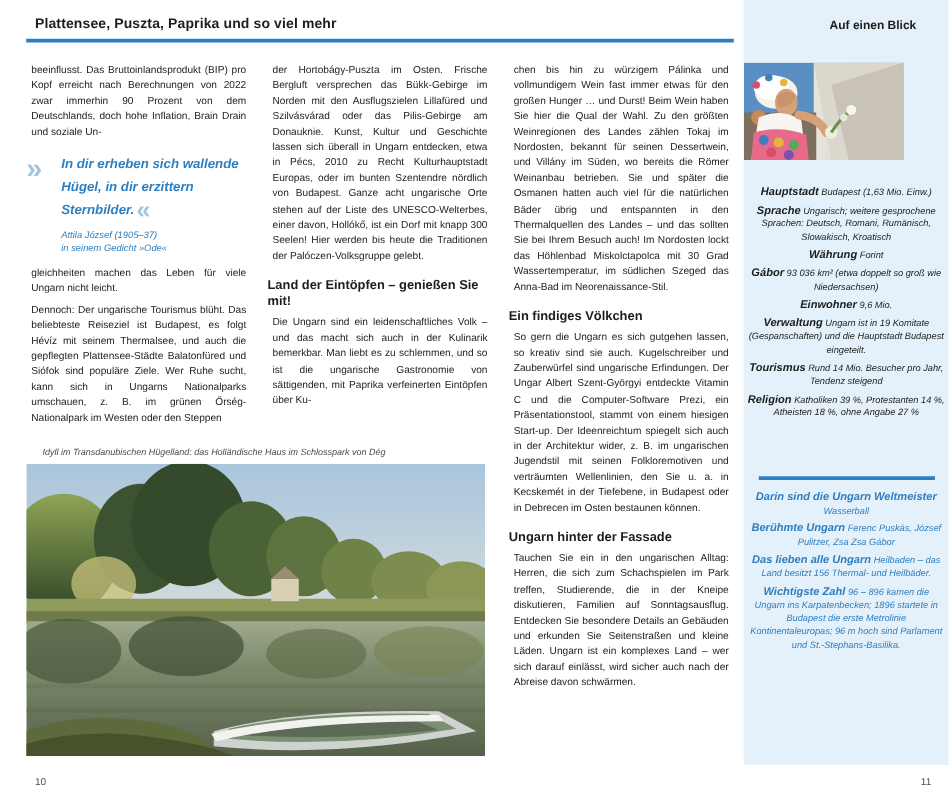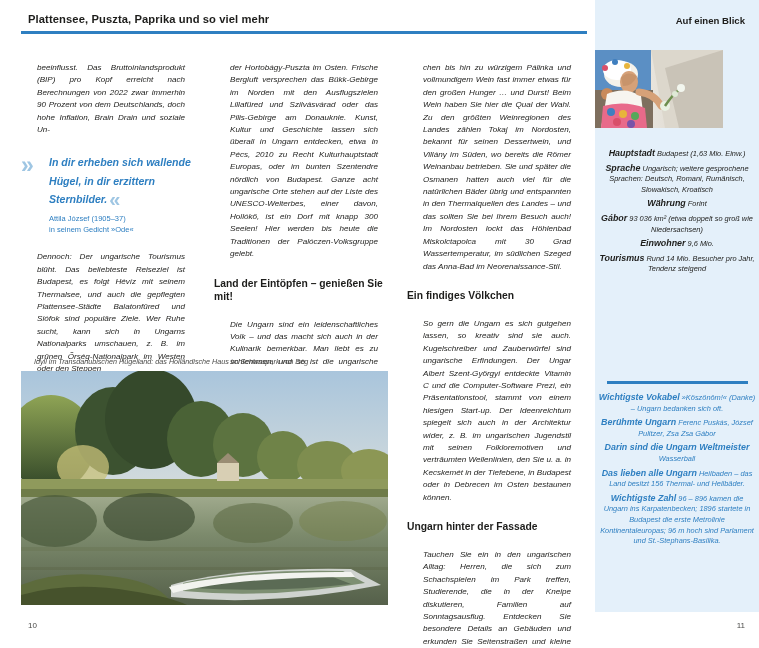--- a/index.html
+++ b/index.html
@@ -50,28 +50,27 @@
     left: 21px;
     top: 46px;
     width: 566px;
     display: flex;
     gap: 13px;
   }
   .col {
     width: 180px;
   }
   p.body {
-    margin: 16px;
+    margin: 4px;
     font-size: 8.1px;
     line-height: 12.4px;
     text-align: justify;
     text-justify: inter-word;
     color: #1d1d1b;
     hyphens: manual;
-    font-style: italic;
   }
   p.body + p.body {
     margin-top: 0;
   }
   h2.sub {
     margin: 11px 0 1px 0;
     font-size: 10.3px;
     line-height: 13px;
     font-weight: bold;
     color: #1d1d1b;
@@ -107,20 +106,21 @@
     color: #9fc6e3;
     font-weight: bold;
     letter-spacing: -3px;
     vertical-align: -3px;
     margin-left: 2px;
   }
   .pq-attr {
     margin-top: 5px;
     font-size: 7.5px;
     line-height: 10.5px;
+    font-style: italic;
     color: #2e7fc1;
   }
   
   .photo-caption {
     position: absolute;
     left: 34px;
     top: 357px;
     font-size: 7.2px;
     font-style: italic;
     color: #4a4a48;
@@ -154,21 +154,21 @@
     position: absolute;
     left: 0;
     top: 0;
     width: 164px;
     height: 612px;
     background: #e4f0fa;
   }
   .side-title {
     position: absolute;
     left: 0;
-    right: 14px;
+    right: 26px;
     top: 15px;
     text-align: right;
     font-size: 9.6px;
     font-weight: bold;
     color: #1d1d1b;
   }
   .side-photo {
     position: absolute;
     left: 0;
     top: 50px;
@@ -249,22 +249,22 @@
 
         <div class="pullquote">
           <span class="pq-open">»</span>
           <span class="pq-text">In dir erheben sich wallende Hügel, in dir erzittern Sternbilder.</span><span class="pq-close">«</span>
           <div class="pq-attr">
             <div>Attila József (1905–37)</div>
             <div>in seinem Gedicht »Ode«</div>
           </div>
         </div>
 
+        <p class="body">gleichheiten machen das Leben für viele Ungarn nicht leicht.</p>
         <p class="body">Dennoch: Der ungarische Tourismus blüht. Das beliebteste Reiseziel ist Budapest, es folgt Hévíz mit seinem Thermalsee, und auch die gepflegten Plattensee-Städte Balatonfüred und Siófok sind populäre Ziele. Wer Ruhe sucht, kann sich in Ungarns Nationalparks umschauen, z. B. im grünen Őrség-Nationalpark im Westen oder den Steppen</p>
-        <p class="body">gleichheiten machen das Leben für viele Ungarn nicht leicht.</p>
       </div>
 
       <div class="col">
         <p class="body">der Hortobágy-Puszta im Osten. Frische Bergluft versprechen das Bükk-Gebirge im Norden mit den Ausflugszielen Lillafüred und Szilvásvárad oder das Pilis-Gebirge am Donauknie. Kunst, Kultur und Geschichte lassen sich überall in Ungarn entdecken, etwa in Pécs, 2010 zu Recht Kulturhauptstadt Europas, oder im bunten Szentendre nördlich von Budapest. Ganze acht ungarische Orte stehen auf der Liste des UNESCO-Welterbes, einer davon, Hollókő, ist ein Dorf mit knapp 300 Seelen! Hier werden bis heute die Traditionen der Palóczen-Volksgruppe gelebt.</p>
         <h2 class="sub">Land der Eintöpfen – genießen Sie mit!</h2>
         <p class="body">Die Ungarn sind ein leidenschaftliches Volk – und das macht sich auch in der Kulinarik bemerkbar. Man liebt es zu schlemmen, und so ist die ungarische Gastronomie von sättigenden, mit Paprika verfeinerten Eintöpfen über Ku-</p>
       </div>
 
       <div class="col">
         <p class="body">chen bis hin zu würzigem Pálinka und vollmundigem Wein fast immer etwas für den großen Hunger … und Durst! Beim Wein haben Sie hier die Qual der Wahl. Zu den größten Weinregionen des Landes zählen Tokaj im Nordosten, bekannt für seinen Dessertwein, und Villány im Süden, wo bereits die Römer Weinanbau betrieben. Sie und später die Osmanen hatten auch viel für die natürlichen Bäder übrig und entspannten in den Thermalquellen des Landes – und das sollten Sie bei Ihrem Besuch auch! Im Nordosten lockt das Höhlenbad Miskolctapolca mit 30 Grad Wassertemperatur, im südlichen Szeged das Anna-Bad im Neorenaissance-Stil.</p>
@@ -399,39 +399,43 @@
       </div>
       <div class="fact">
         <span class="lbl">Gábor</span>
         <span>93 036 km² (etwa doppelt so groß wie Niedersachsen)</span>
       </div>
       <div class="fact">
         <span class="lbl">Einwohner</span>
         <span>9,6 Mio.</span>
       </div>
       <div class="fact">
+        <span class="lbl">Verwaltung</span>
+        <span>Ungarn ist in 19 Komitate (Gespanschaften) und die Hauptstadt Budapest eingeteilt.</span>
+      </div>
+      <div class="fact">
         <span class="lbl">Tourismus</span>
         <span>Rund 14 Mio. Besucher pro Jahr, Tendenz steigend</span>
       </div>
+      <div class="fact">
+        <span class="lbl">Religion</span>
+        <span>Katholiken 39 %, Protestanten 14 %, Atheisten 18 %, ohne Angabe 27 %</span>
+      </div>
     </div>
 
     <div class="side-rule"></div>
 
     <div class="facts2">
       <div class="fact">
-        <span class="lbl">Wichtigste Vokabel</span>
-        <span>»Köszönöm!« (Danke) – Ungarn bedanken sich oft.</span>
+        <span class="lbl">Darin sind die Ungarn Weltmeister</span>
+        <span>Wasserball</span>
       </div>
       <div class="fact">
         <span class="lbl">Berühmte Ungarn</span>
         <span>Ferenc Puskás, József Pulitzer, Zsa Zsa Gábor</span>
-      </div>
-      <div class="fact">
-        <span class="lbl">Darin sind die Ungarn Weltmeister</span>
-        <span>Wasserball</span>
       </div>
       <div class="fact">
         <span class="lbl">Das lieben alle Ungarn</span>
         <span>Heilbaden – das Land besitzt 156 Thermal- und Heilbäder.</span>
       </div>
       <div class="fact">
         <span class="lbl">Wichtigste Zahl</span>
         <span>96 – 896 kamen die Ungarn ins Karpatenbecken; 1896 startete in Budapest die erste Metrolinie Kontinentaleuropas; 96 m hoch sind Parlament und St.-Stephans-Basilika.</span>
       </div>
     </div>

